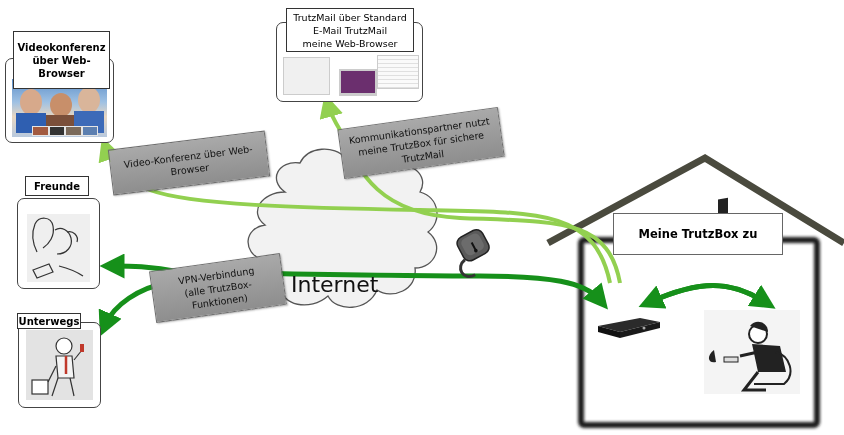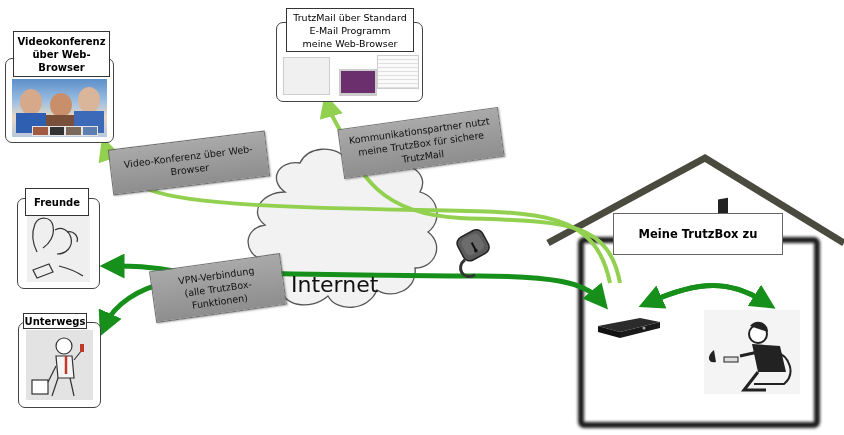--- a/index.html
+++ b/index.html
@@ -112,68 +112,68 @@
     <div style="position:absolute;left:34px;top:36px;width:30px;height:18px;background:#7a4f3a;"></div>
     <div style="position:absolute;left:62px;top:32px;width:30px;height:22px;background:#3c6ab8;"></div>
     <div style="position:absolute;left:20px;top:47px;width:66px;height:10px;background:#e5e5e5;display:flex;gap:2px;padding:1px;box-sizing:border-box;">
       <div style="flex:1;background:#a25a40;"></div>
         <div style="flex:1;background:#333;"></div>
         <div style="flex:1;background:#7b6a5a;"></div>
         <div style="flex:1;background:#5c7fb0;"></div>
     </div>
   </div>
 </div>
-<div class="card-label" style="left:13px;top:31px;width:97px;height:46px;flex-direction:column;">
+<div class="card-label" style="left:13px;top:31px;width:97px;height:58px;flex-direction:column;">
   <span>Videokonferenz</span>
   <span>über Web-</span>
   <span>Browser</span>
 </div>
 
 <div class="card" style="left:276px;top:22px;width:145px;height:78px;">
   <div class="pic" style="left:6px;top:34px;width:45px;height:36px;background:#f0f0f0;border:1px solid #ccc;"></div>
   <div class="pic" style="left:62px;top:46px;width:34px;height:22px;background:#6b2f6e;border:2px solid #ccc;border-bottom-width:3px;"></div>
   <div class="pic" style="left:100px;top:32px;width:40px;height:32px;background:repeating-linear-gradient(#fafafa 0 3px,#e0e0e0 3px 4px);border:1px solid #ccc;"></div>
 </div>
 <div class="card-label" style="left:286px;top:8px;width:128px;height:44px;flex-direction:column;font-weight:normal;font-size:9.5px;">
   <span>TrutzMail über Standard</span>
-  <span>E-Mail Programm</span>
+  <span>E-Mail TrutzMail</span>
   <span>meine Web-Browser</span>
 </div>
 
 <div class="card" style="left:17px;top:198px;width:81px;height:89px;">
   <div class="pic" style="left:9px;top:15px;width:63px;height:68px;background:#efefef;">
     <svg width="63" height="68" viewBox="0 0 63 68">
       <path d="M8,10 C12,2 24,2 26,12 C28,22 22,30 16,34" fill="none" stroke="#333" stroke-width="1.2"></path>
       <path d="M8,10 C4,20 6,30 10,38" fill="none" stroke="#333" stroke-width="1.2"></path>
       <path d="M28,16 C34,12 42,16 44,24 C46,32 40,40 30,40" fill="none" stroke="#333" stroke-width="1.2"></path>
       <path d="M40,18 C46,16 52,22 50,28" fill="none" stroke="#333" stroke-width="1.2"></path>
       <path d="M6,56 L22,50 L26,58 L10,64 Z" fill="none" stroke="#333" stroke-width="1.2"></path>
       <path d="M32,52 C40,54 50,58 56,62" fill="none" stroke="#333" stroke-width="1.2"></path>
     </svg>
   </div>
 </div>
-<div class="card-label" style="left:25px;top:188px;width:64px;height:28px;">
+<div class="card-label" style="left:25px;top:176px;width:64px;height:20px;">
   <span>Freunde</span>
 </div>
 
 <div class="card" style="left:18px;top:322px;width:81px;height:84px;">
   <div class="pic" style="left:7px;top:7px;width:67px;height:70px;background:#e3e3e3;">
     <svg width="67" height="70" viewBox="0 0 67 70">
       <circle cx="38" cy="16" r="8" fill="#fff" stroke="#333" stroke-width="1.2"></circle>
       <path d="M30,26 L46,26 L48,48 L32,48 Z" fill="#f4f4f4" stroke="#333" stroke-width="1.2"></path>
       <path d="M40,26 L40,44" stroke="#c0392b" stroke-width="2.5"></path>
       <path d="M48,30 L56,20" stroke="#333" stroke-width="1.2"></path>
       <rect x="54" y="14" width="4" height="8" fill="#c0392b"></rect>
       <path d="M32,48 L26,66 M44,48 L48,66" stroke="#333" stroke-width="1.2"></path>
       <rect x="6" y="50" width="16" height="14" fill="#fff" stroke="#333" stroke-width="1.2"></rect>
       <path d="M22,52 L30,36" stroke="#333" stroke-width="1.2"></path>
     </svg>
   </div>
 </div>
-<div class="card-label" style="left:23px;top:313px;width:64px;height:16px;">
+<div class="card-label" style="left:17px;top:313px;width:64px;height:16px;">
   <span>Unterwegs</span>
 </div>
 
 <div class="note" style="left:110px;top:140px;width:158px;height:46px;transform:rotate(-7deg);flex-direction:column;">
   <span>Video-Konferenz über Web-</span>
   <span>Browser</span>
 </div>
 <div class="note" style="left:340px;top:118px;width:162px;height:50px;transform:rotate(-8deg);flex-direction:column;">
   <span>Kommunikationspartner nutzt</span>
   <span>meine TrutzBox für sichere</span>

